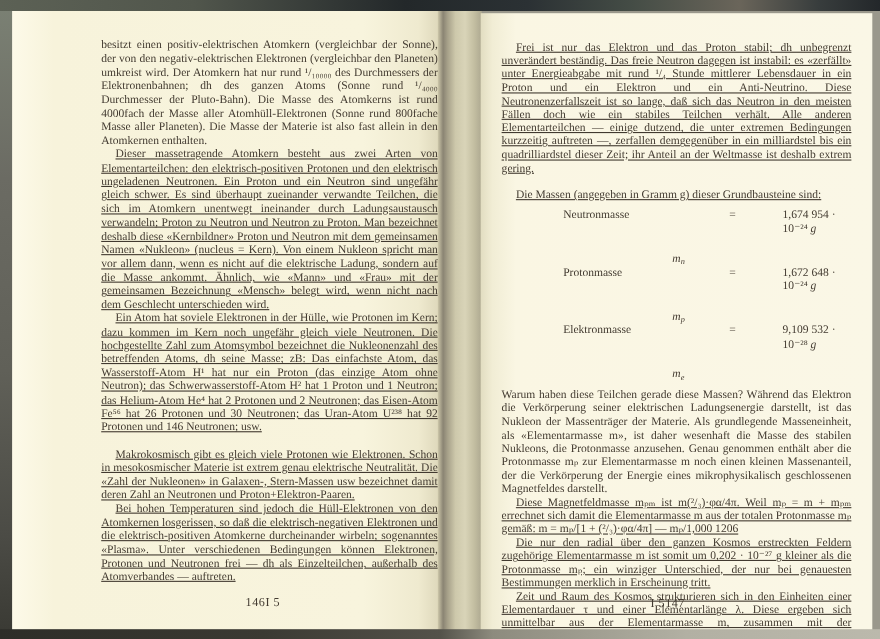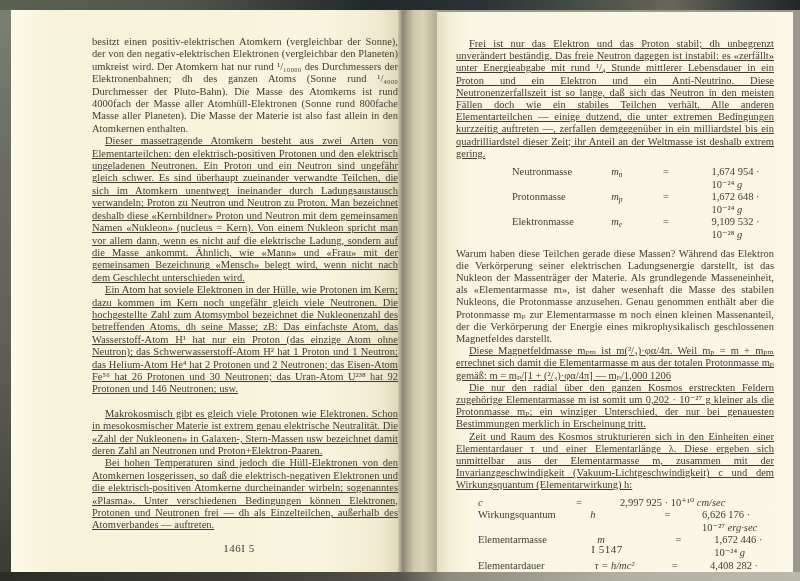--- a/index.html
+++ b/index.html
@@ -54,21 +54,21 @@
   p.ind { text-indent:13px;text-decoration:underline; }
   p.gap { margin-top:12px; }
   .text-right p.para { line-height:12.2px; }
 
   
   .dtable { font-size:10.5px; line-height:12.6px; color:#423a30; }
   .mtable { margin:6px 0 6px 56px; }
   .ctable { margin:5px 0 0 22px; }
   .drow { display:flex;gap:24px; }
   .mlabel { width:98px; }
-  .msym   { width:36px; font-style:italic; }
+  .msym   { width:36px; font-style:italic;margin-top:40px; }
   .meq    { width:32px; }
   .ctlabel{ width:130px; }
   .ctsym  { width:74px; font-style:italic; }
   .cteq   { width:20px; }
   .dval .unit { font-style:italic; }
   sub { font-size:7.5px; vertical-align:-2px; line-height:0; }
 
   
   .footer {
     position:absolute; display:flex; justify-content:center;
@@ -95,20 +95,21 @@
       <span>146</span>
       <span>I 5</span>
     </div>
   </div>
 
   <div class="gutter"></div>
 
   <div class="page page-right">
     <div class="text-block text-right">
       <p class="para ind">Frei ist nur das Elektron und das Proton stabil; dh unbegrenzt unverändert beständig. Das freie Neutron dagegen ist instabil: es «zerfällt» unter Energieabgabe mit rund ¹/₄ Stunde mittlerer Lebensdauer in ein Proton und ein Elektron und ein Anti-Neutrino. Diese Neutronenzerfallszeit ist so lange, daß sich das Neutron in den meisten Fällen doch wie ein stabiles Teilchen verhält. Alle anderen Elementarteilchen — einige dutzend, die unter extremen Bedingungen kurzzeitig auftreten —, zerfallen demgegenüber in ein milliardstel bis ein quadrilliardstel dieser Zeit; ihr Anteil an der Weltmasse ist deshalb extrem gering.</p>
+      <p class="para ind gap">Die Massen (angegeben in Gramm g) dieser Grundbausteine sind:</p>
 
       <div class="dtable mtable">
         <div class="drow">
           <span class="mlabel">Neutronmasse</span>
           <span class="msym"><span>m</span><sub>n</sub></span>
           <span class="meq">=</span>
           <span class="dval"><span>1,674 954 · 10⁻²⁴</span> <span class="unit">g</span></span>
         </div>
         <div class="drow">
           <span class="mlabel">Protonmasse</span>

